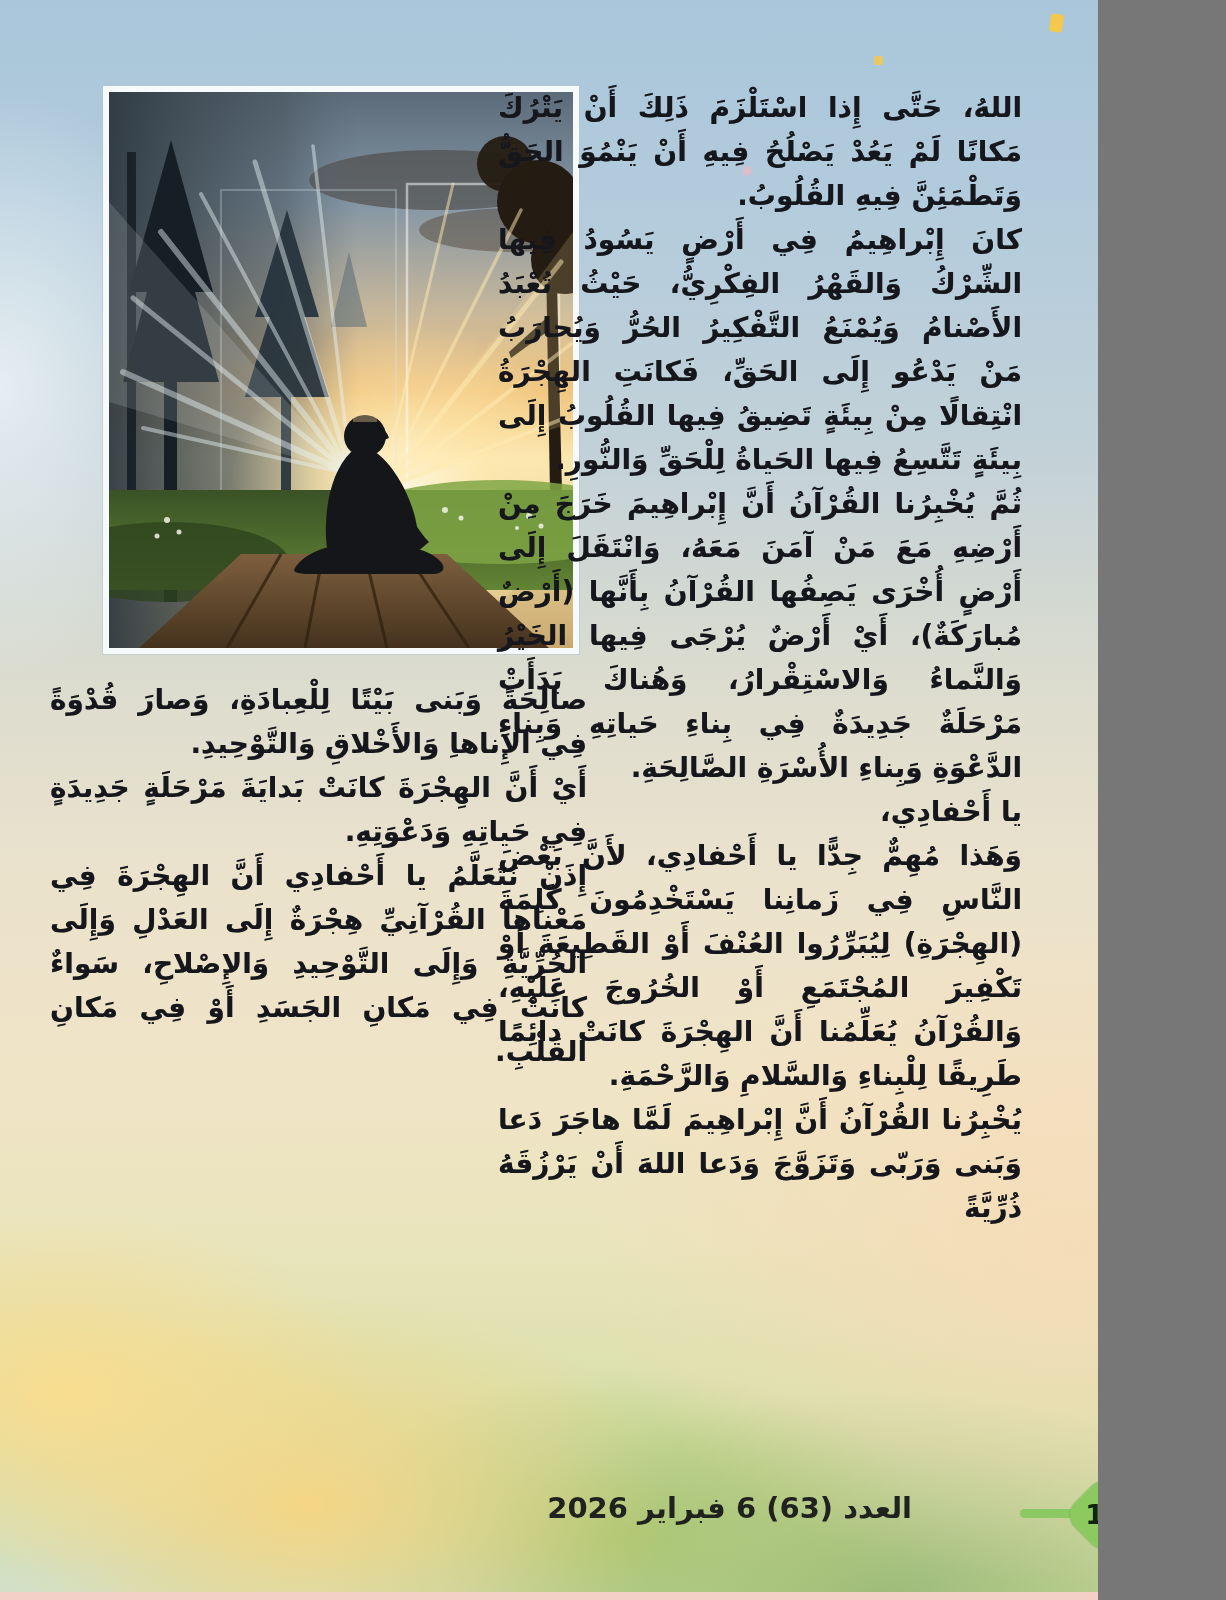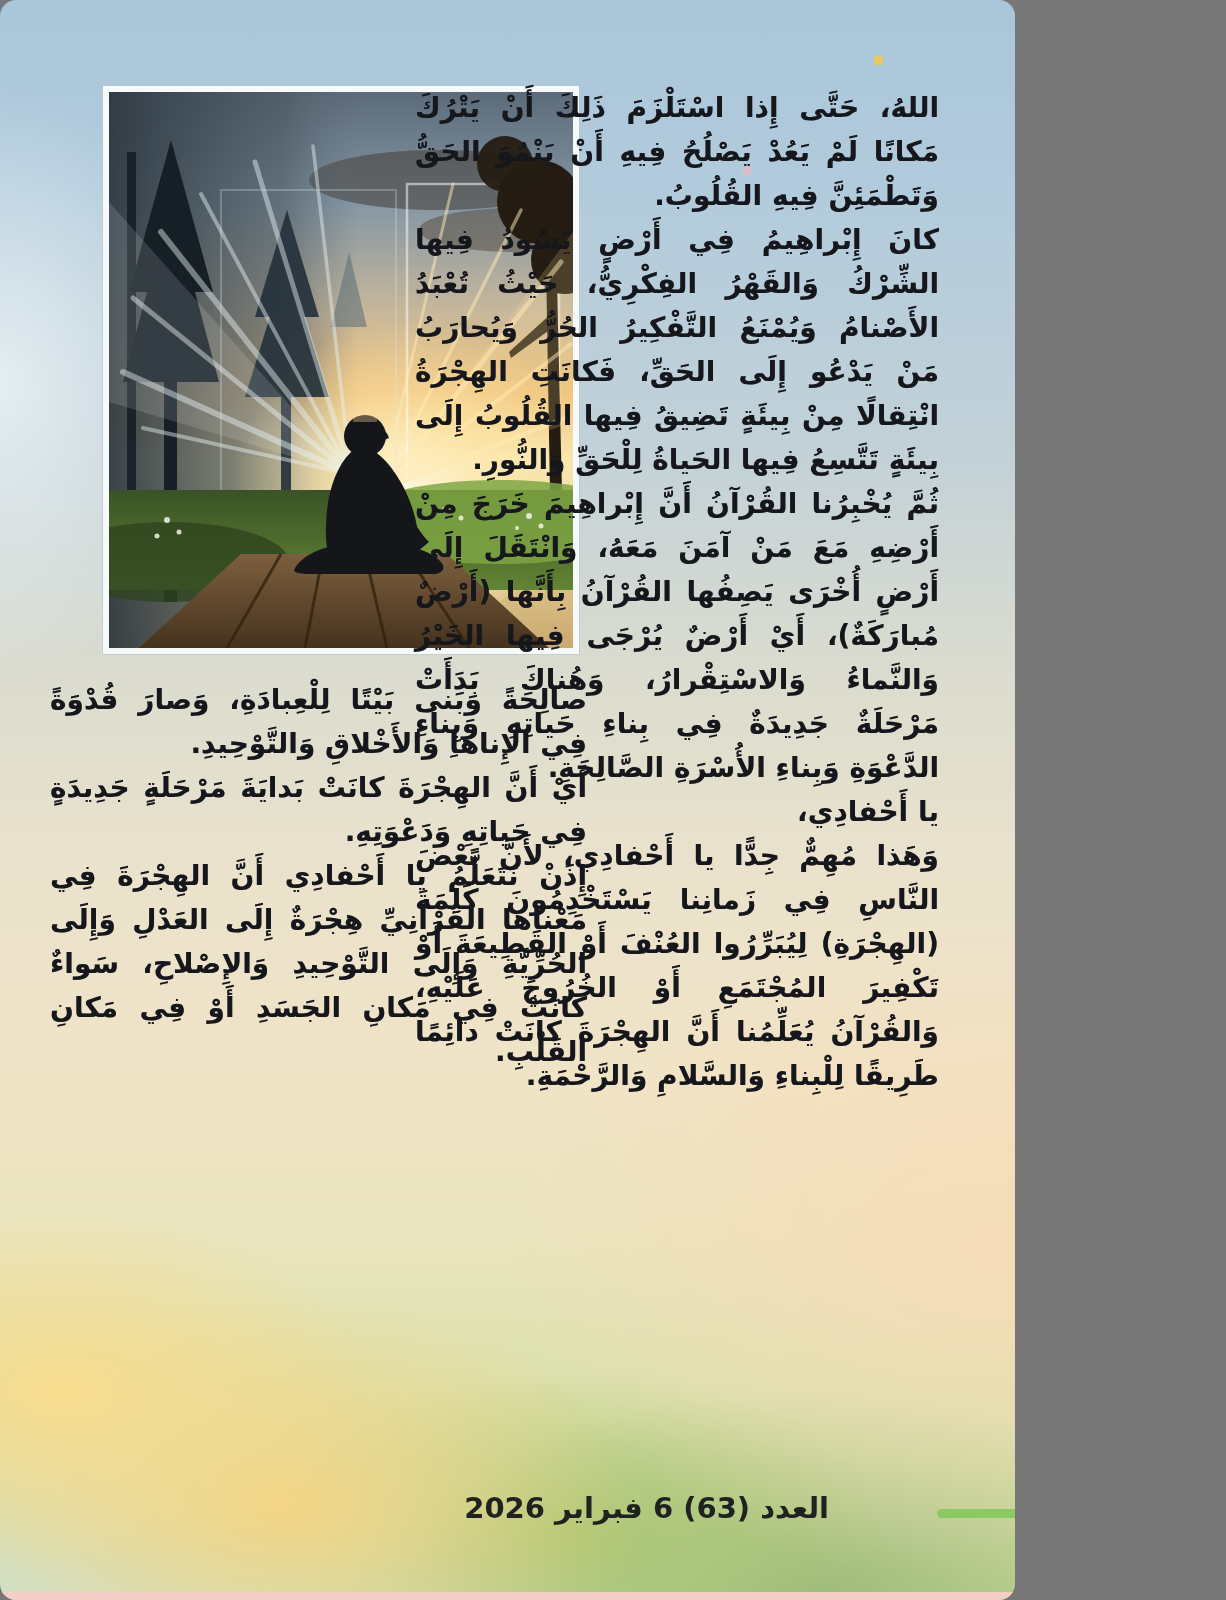--- a/index.html
+++ b/index.html
@@ -1,29 +1,28 @@
 <!DOCTYPE html>
 <html lang="ar"><head>
 <meta charset="utf-8">
 <style>
   html,body{margin:0;padding:0;background:#777;}
   #page{
-    position:relative;width:1015px;height:1600px;overflow:hidden;
+    position:relative;width:1098px;height:1600px;overflow:hidden;
     font-family:"DejaVu Sans",sans-serif;
     background:
       radial-gradient(ellipse 300px 420px at 0% 24%, rgba(242,248,250,.75), rgba(242,248,250,0) 70%),
       radial-gradient(ellipse 700px 480px at 98% 78%, rgba(248,219,184,.85), rgba(248,219,184,0) 70%),
       radial-gradient(ellipse 430px 250px at 6% 87%, #f8dc8e, rgba(248,220,142,0) 72%),
       radial-gradient(ellipse 520px 300px at 28% 94%, #f4d584, rgba(244,213,132,0) 70%),
       radial-gradient(ellipse 430px 230px at 57% 96%, #abc673, rgba(171,198,115,0) 72%),
       radial-gradient(ellipse 560px 280px at 80% 100%, #9cba7a, rgba(156,186,122,0) 75%),
       radial-gradient(ellipse 500px 300px at 44% 101%, #bfe0d0, rgba(191,224,208,0) 70%),
       radial-gradient(ellipse 620px 380px at 6% 102%, #cde2d8, rgba(205,226,216,0) 72%),
       linear-gradient(180deg,#a9c6da 0%,#b2cbdc 12%,#c2d1d8 28%,#dbdccf 42%,#ebe2cc 55%,#f0e4c6 68%,#e9e4bc 78%,#d9e0ab 88%,#cedd9d 100%);
-    border-radius: 16px;
   }
   .bottom-strip{position:absolute;left:0;bottom:0;width:100%;height:8px;background:#f3cfc8;}
   
   .photo{position:absolute;left:103px;top:86px;width:476px;height:568px;background:#f7fafb;padding:6px;box-sizing:border-box;box-shadow:0 0 0 1px rgba(180,195,205,.55);}
   .photo svg{display:block;width:464px;height:556px;}
   
   .col{position:absolute;direction:rtl;text-align:justify;color:#15171c;font-weight:bold;
        font-size:28px;line-height:44px;font-family:"DejaVu Sans",sans-serif;
        text-shadow:0 0 .5px rgba(20,20,25,.4);}
   .col p{margin:0;}
@@ -181,20 +180,21 @@
       <path d="M244 322 C 250 316, 262 316, 268 322 L 268 330 L 244 330 Z" fill="#ffd9a0" opacity=".35"></path>
     </svg>
   </figure>
 
   <section class="col col-right">
     <p>اللهُ، حَتَّى إِذا اسْتَلْزَمَ ذَلِكَ أَنْ يَتْرُكَ مَكانًا لَمْ يَعُدْ يَصْلُحُ فِيهِ أَنْ يَنْمُوَ الحَقُّ وَتَطْمَئِنَّ فِيهِ القُلُوبُ.</p>
     <p>كانَ إِبْراهِيمُ فِي أَرْضٍ يَسُودُ فِيها الشِّرْكُ وَالقَهْرُ الفِكْرِيُّ، حَيْثُ تُعْبَدُ الأَصْنامُ وَيُمْنَعُ التَّفْكِيرُ الحُرُّ وَيُحارَبُ مَنْ يَدْعُو إِلَى الحَقِّ، فَكانَتِ الهِجْرَةُ انْتِقالًا مِنْ بِيئَةٍ تَضِيقُ فِيها القُلُوبُ إِلَى بِيئَةٍ تَتَّسِعُ فِيها الحَياةُ لِلْحَقِّ وَالنُّورِ.</p>
     <p>ثُمَّ يُخْبِرُنا القُرْآنُ أَنَّ إِبْراهِيمَ خَرَجَ مِنْ أَرْضِهِ مَعَ مَنْ آمَنَ مَعَهُ، وَانْتَقَلَ إِلَى أَرْضٍ أُخْرَى يَصِفُها القُرْآنُ بِأَنَّها (أَرْضٌ مُبارَكَةٌ)، أَيْ أَرْضٌ يُرْجَى فِيها الخَيْرُ وَالنَّماءُ وَالاسْتِقْرارُ، وَهُناكَ بَدَأَتْ مَرْحَلَةٌ جَدِيدَةٌ فِي بِناءِ حَياتِهِ وَبِناءِ الدَّعْوَةِ وَبِناءِ الأُسْرَةِ الصَّالِحَةِ.</p>
     <p>يا أَحْفادِي،</p>
     <p>وَهَذا مُهِمٌّ جِدًّا يا أَحْفادِي، لأَنَّ بَعْضَ النَّاسِ فِي زَمانِنا يَسْتَخْدِمُونَ كَلِمَةَ (الهِجْرَةِ) لِيُبَرِّرُوا العُنْفَ أَوْ القَطِيعَةَ أَوْ تَكْفِيرَ المُجْتَمَعِ أَوْ الخُرُوجَ عَلَيْهِ، وَالقُرْآنُ يُعَلِّمُنا أَنَّ الهِجْرَةَ كانَتْ دائِمًا طَرِيقًا لِلْبِناءِ وَالسَّلامِ وَالرَّحْمَةِ.</p>
+    <p>يُخْبِرُنا القُرْآنُ أَنَّ إِبْراهِيمَ لَمَّا هاجَرَ دَعا وَبَنى وَرَبّى وَتَزَوَّجَ وَدَعا اللهَ أَنْ يَرْزُقَهُ ذُرِّيَّةً</p>
   </section>
 
   <section class="col col-left">
     <p>صالِحَةً وَبَنى بَيْتًا لِلْعِبادَةِ، وَصارَ قُدْوَةً فِي الإِناهاِ وَالأَخْلاقِ وَالتَّوْحِيدِ.</p>
     <p>أَيْ أَنَّ الهِجْرَةَ كانَتْ بَدايَةَ مَرْحَلَةٍ جَدِيدَةٍ فِي حَياتِهِ وَدَعْوَتِهِ.</p>
     <p>إِذَنْ نَتَعَلَّمُ يا أَحْفادِي أَنَّ الهِجْرَةَ فِي مَعْناها القُرْآنِيِّ هِجْرَةٌ إِلَى العَدْلِ وَإِلَى الحُرِّيَّةِ وَإِلَى التَّوْحِيدِ وَالإِصْلاحِ، سَواءٌ كانَتْ فِي مَكانِ الجَسَدِ أَوْ فِي مَكانِ القَلْبِ.</p>
   </section>
 
   <div class="footer-rule"></div>
   <div class="page-badge">

